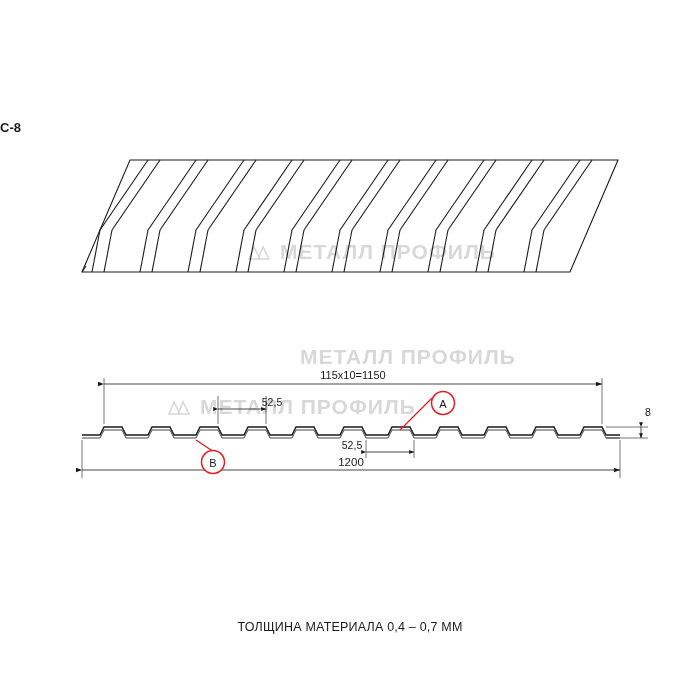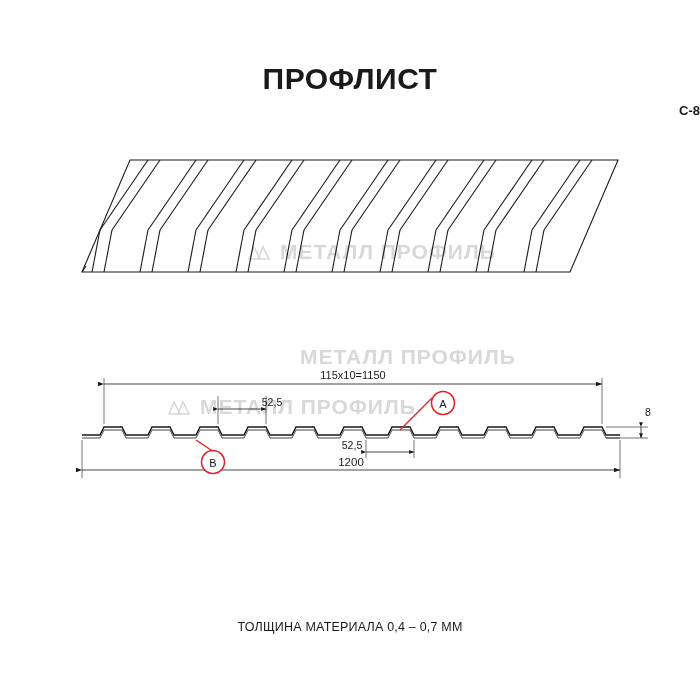--- a/index.html
+++ b/index.html
@@ -25,24 +25,24 @@
     left: 0;
     width: 700px;
     text-align: center;
     font-size: 30px;
     font-weight: bold;
     letter-spacing: 0.5px;
     color: #1a1a1a;
   }
   .subtitle {
     position: absolute;
-    top: 103px;
-    left: 0;
-    width: 700px;
-    text-align: right;
+    top: 120px;
+    left: 0;
+    width: 700px;
+    text-align: left;
     font-size: 13px;
     font-weight: bold;
     color: #1a1a1a;
   }
   .footer-note {
     position: absolute;
     top: 620px;
     left: 0;
     width: 700px;
     text-align: center;
@@ -69,21 +69,20 @@
   .wm svg { vertical-align: middle; margin-right: 6px; }
   .wm1 { top: 240px; left: 248px; }
   .wm2 { top: 345px; left: 300px; }
   .wm3 { top: 395px; left: 168px; }
 </style>
 </head>
 <body>
 
 <div class="sheet">
 
-  <div class="title">ПРОФЛИСТ</div>
   <div class="subtitle">С-8</div>
 
   <div class="wm wm1">
     <svg width="26" height="20" viewBox="0 0 26 20">
       <polygon points="1,16 6,4 12,16" fill="none" stroke="#d8d8d8" stroke-width="1.6"></polygon>
       <polygon points="10,16 15,4 21,16" fill="none" stroke="#d8d8d8" stroke-width="1.6"></polygon>
     </svg><span>МЕТАЛЛ ПРОФИЛЬ</span>
   </div>
   <div class="wm wm2">
     <span>МЕТАЛЛ ПРОФИЛЬ</span>

